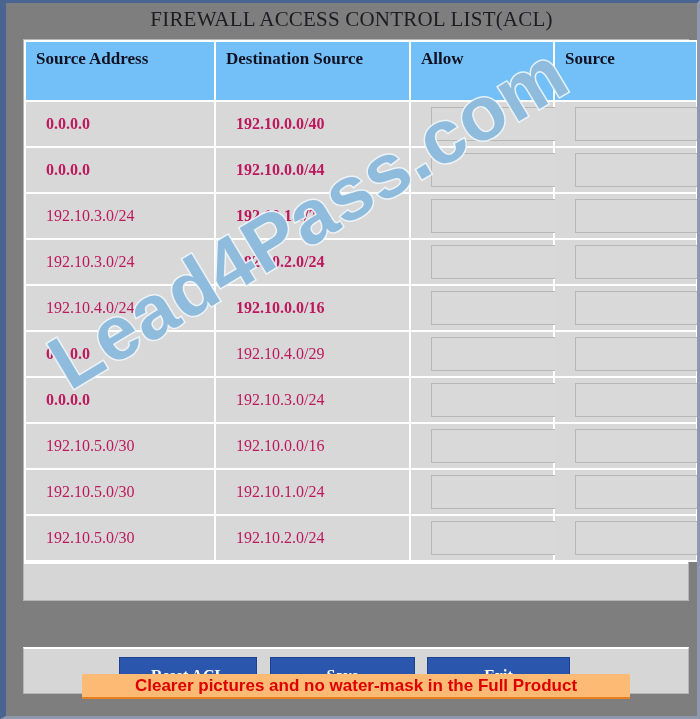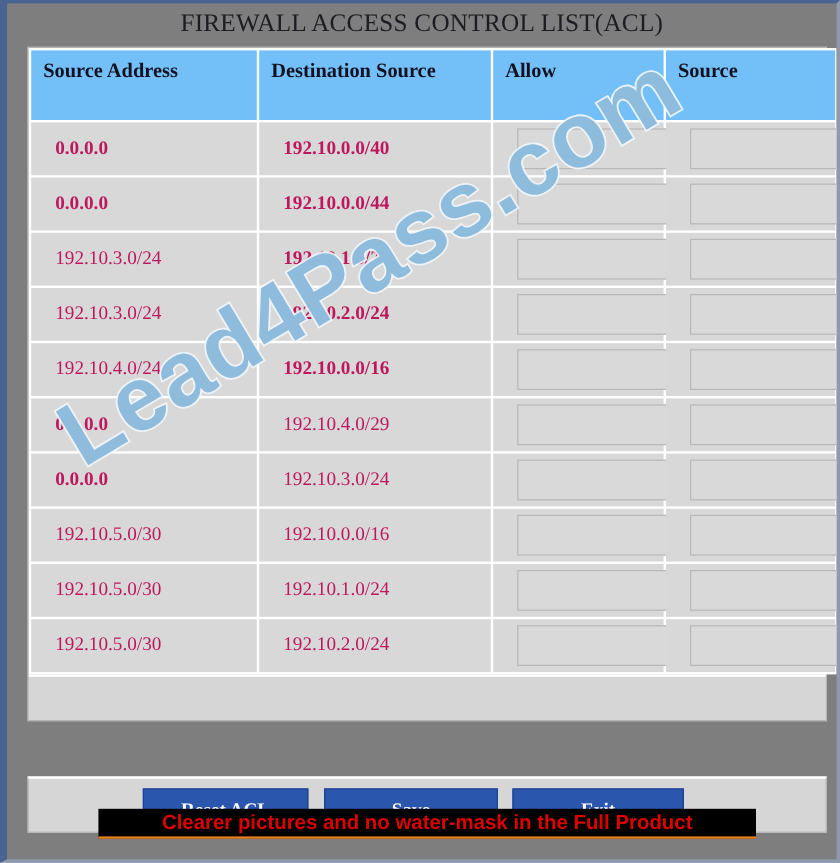--- a/index.html
+++ b/index.html
@@ -171,21 +171,21 @@
     white-space: nowrap;
   }
 
   
   .promo-banner {
     position: absolute;
     left: 76px;
     top: 671px;
     width: 548px;
     height: 25px;
-    background: #000000;
+    background: #fdba74;
     border-bottom: 2px solid #e88020;
     color: #dd0000;
     font-family: "Liberation Sans", "DejaVu Sans", sans-serif;
     font-weight: bold;
     font-size: 17px;
     line-height: 23px;
     text-align: center;
     white-space: nowrap;
     box-sizing: border-box;
   }

